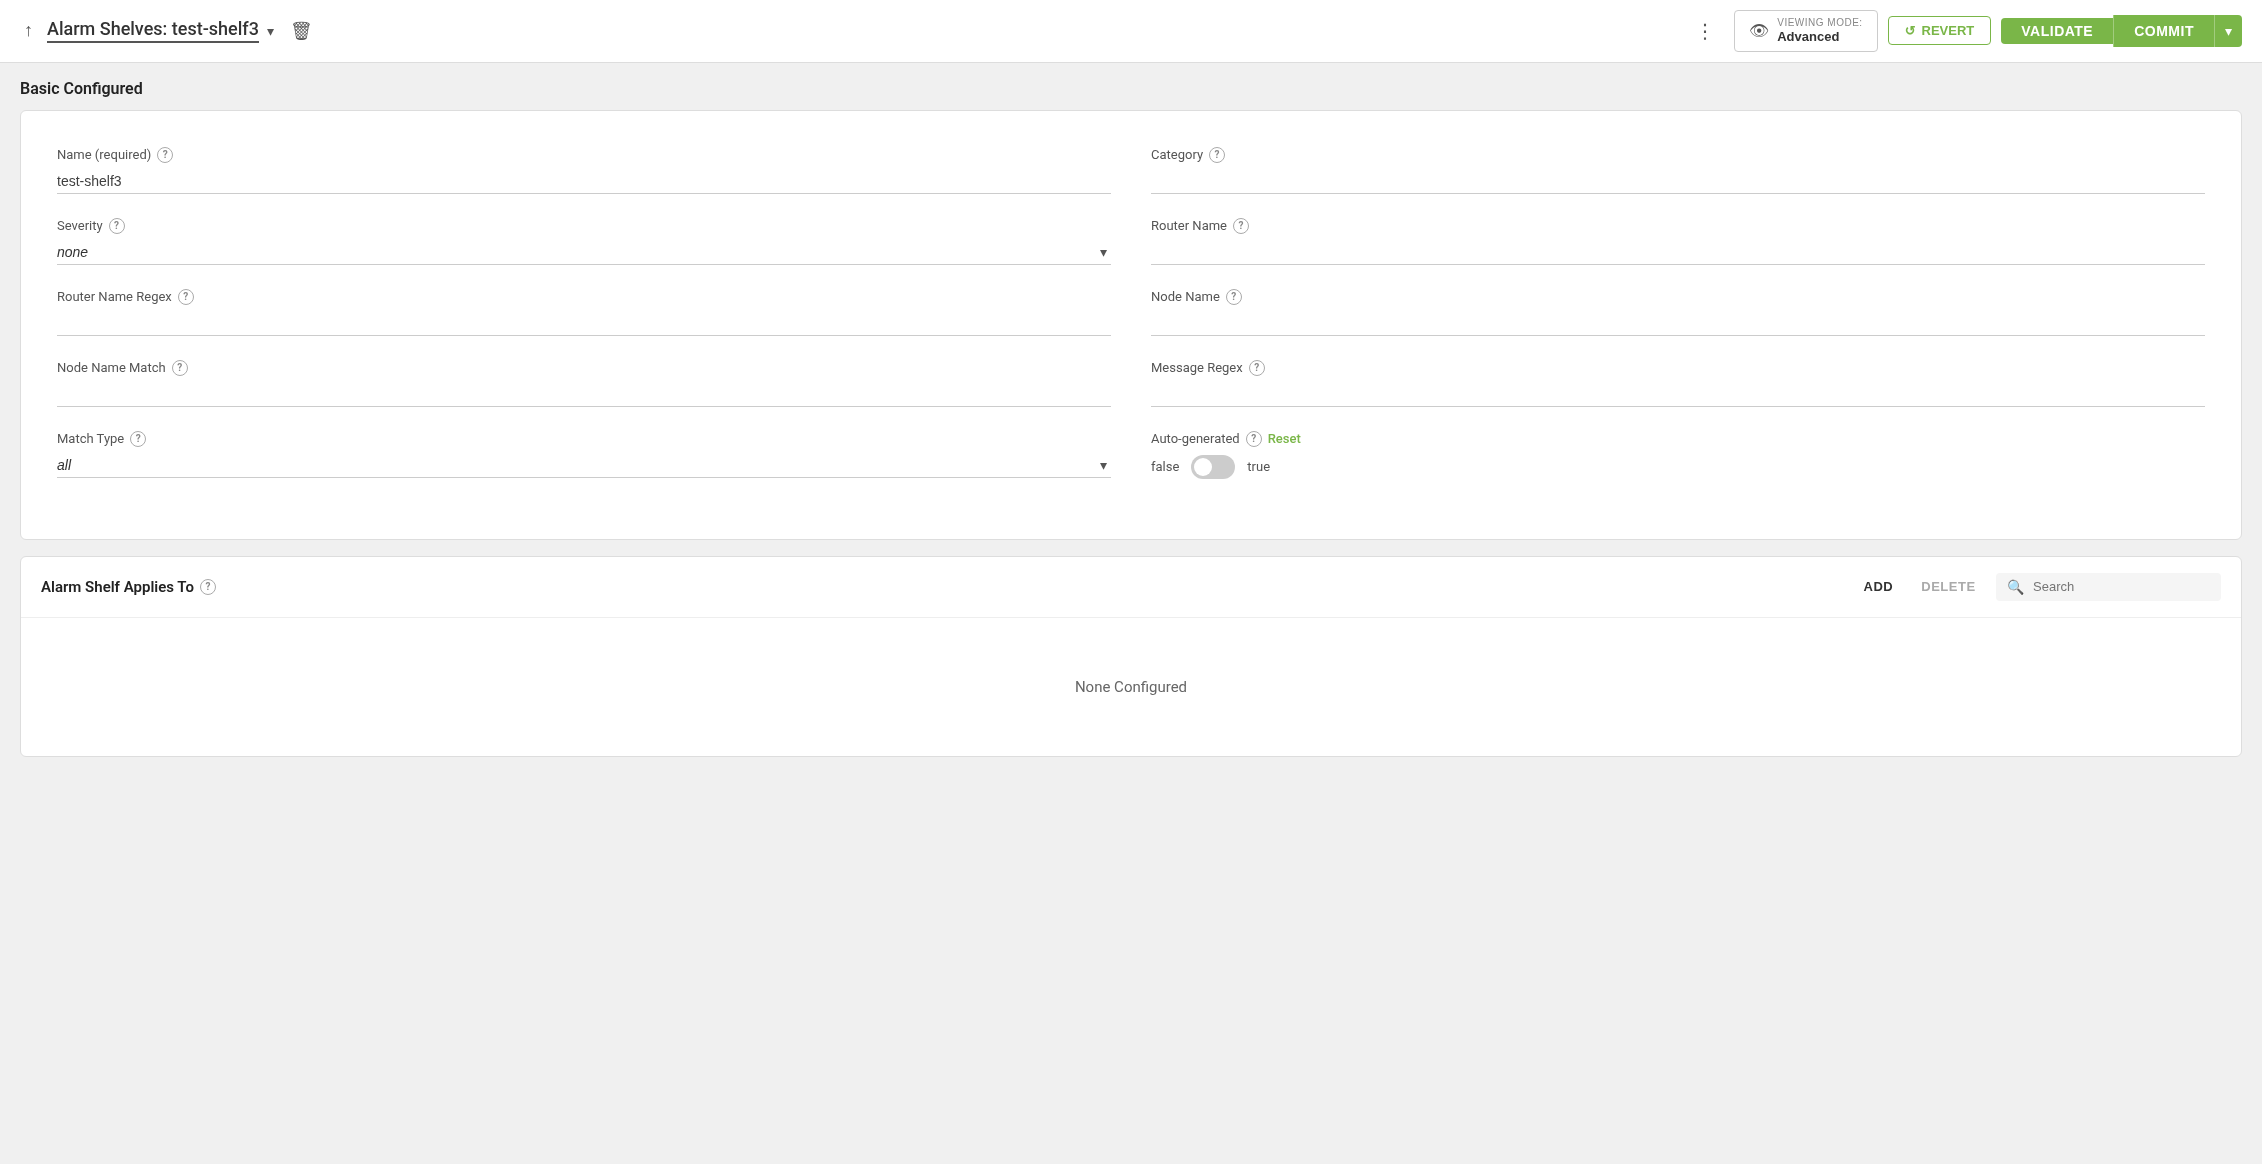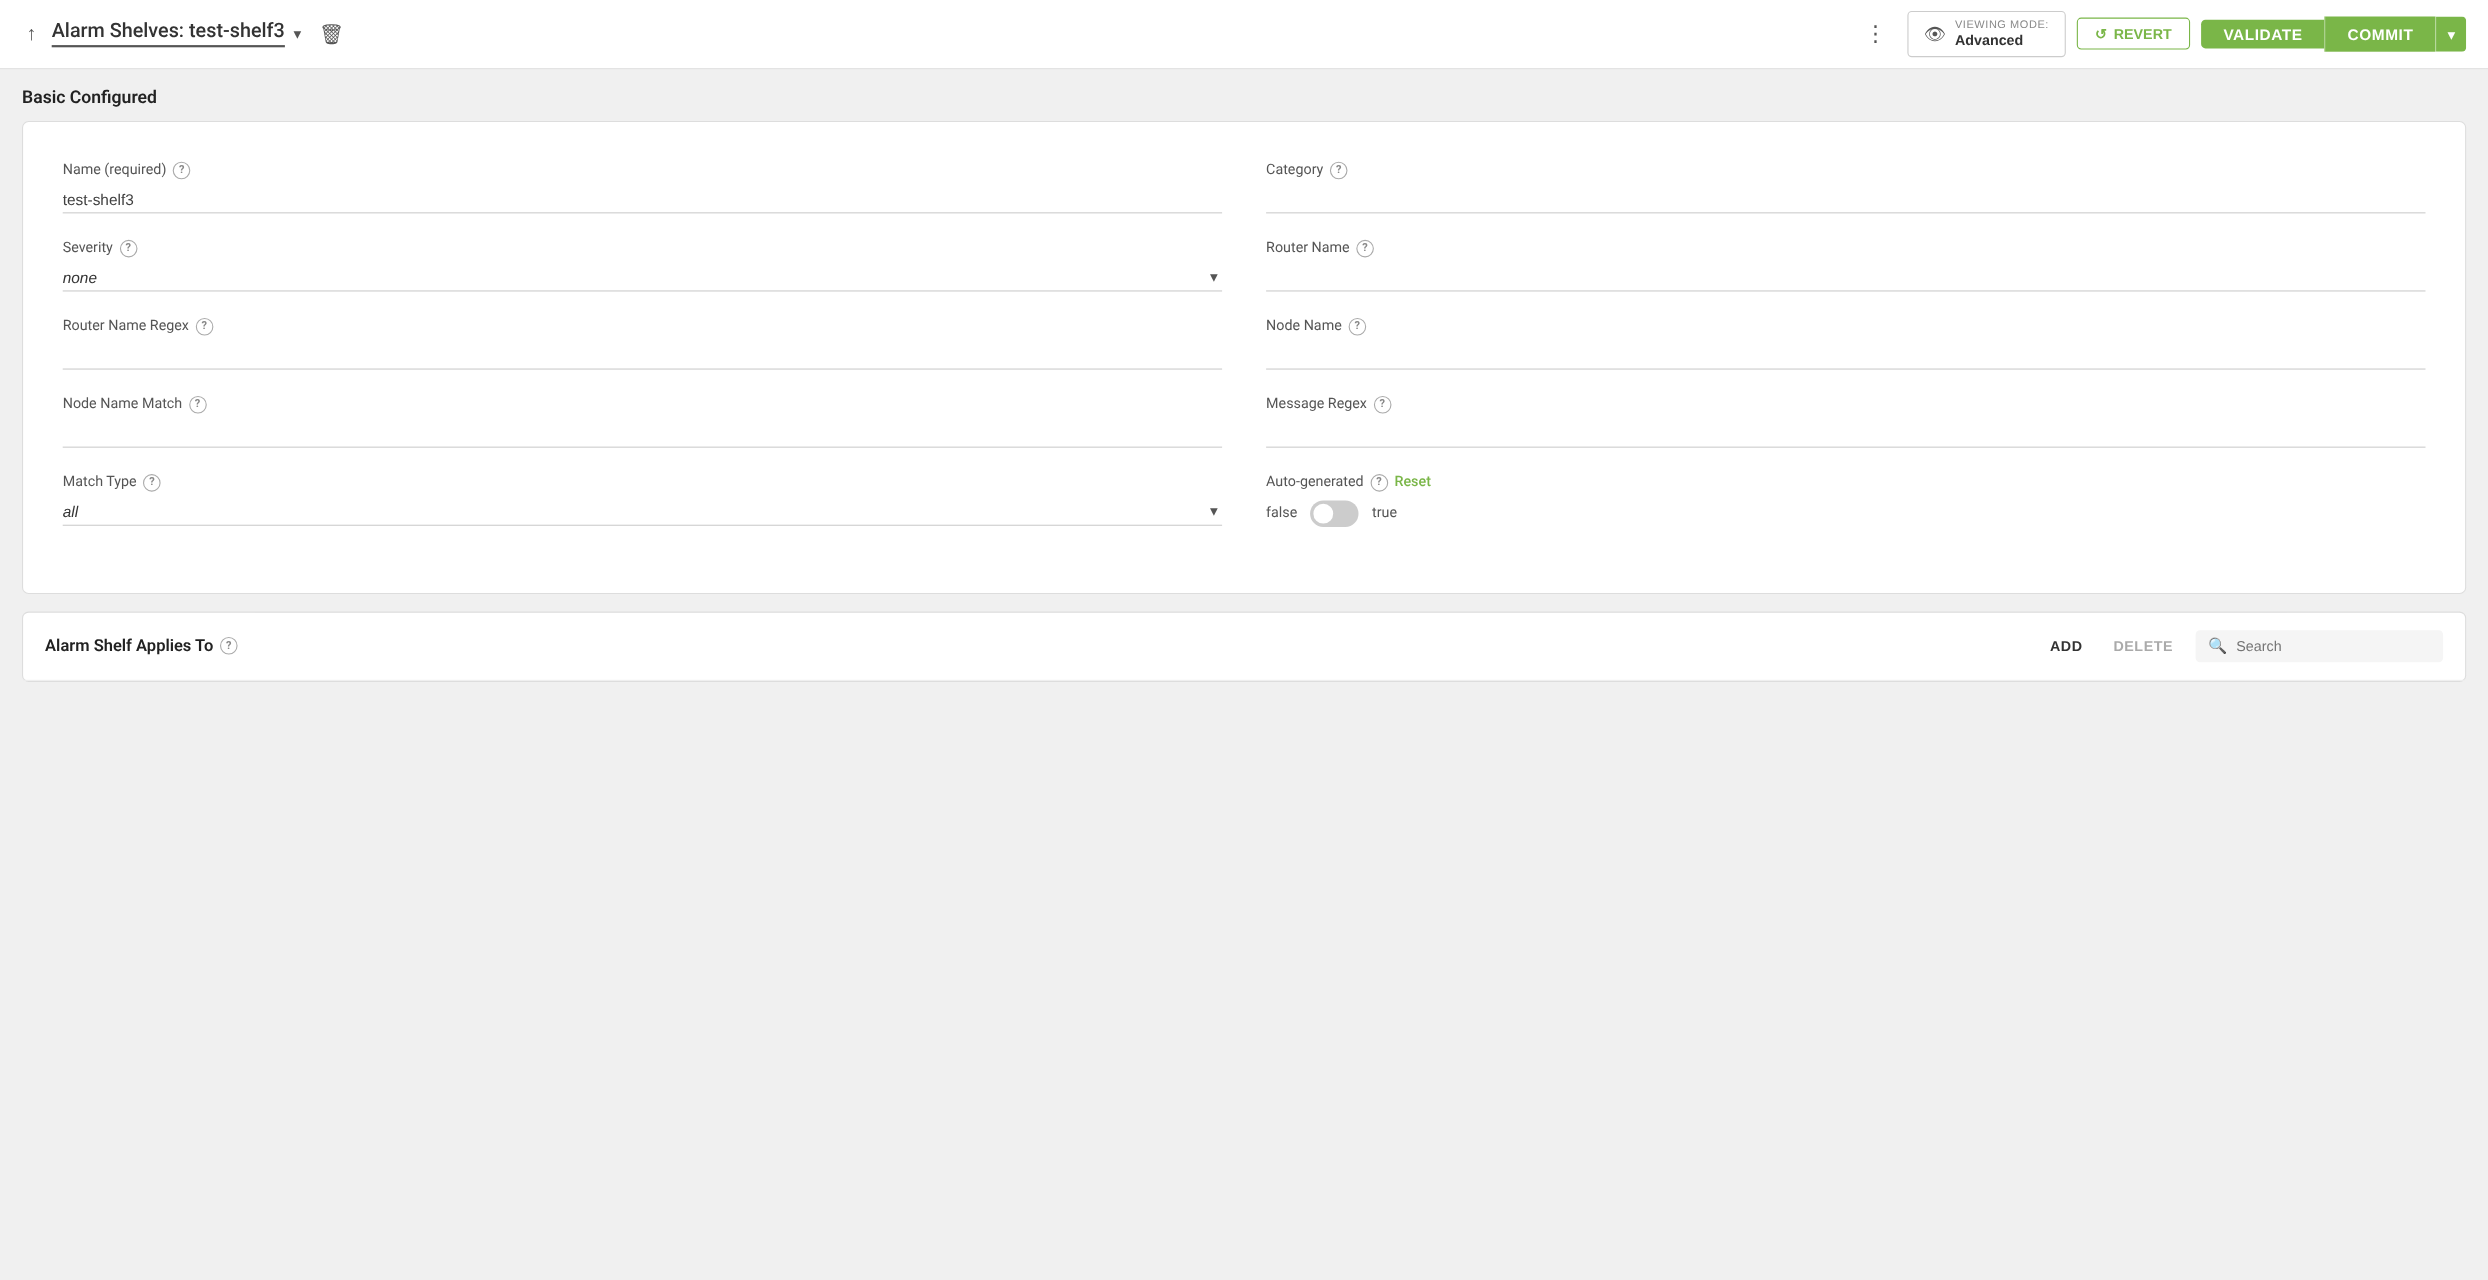--- a/index.html
+++ b/index.html
@@ -503,15 +503,16 @@
         <span>Alarm Shelf Applies To</span>
         <span class="help-icon">?</span>
       </div>
       <button class="add-btn">ADD</button>
       <button class="delete-text-btn">DELETE</button>
       <div class="search-box">
         <span class="search-icon-char">🔍</span>
         <input class="search-input" type="text" placeholder="Search" style="">
       </div>
     </div>
+    <div class="none-configured">None Configured</div>
   </div>
 
 </div>
 
 </body></html>

